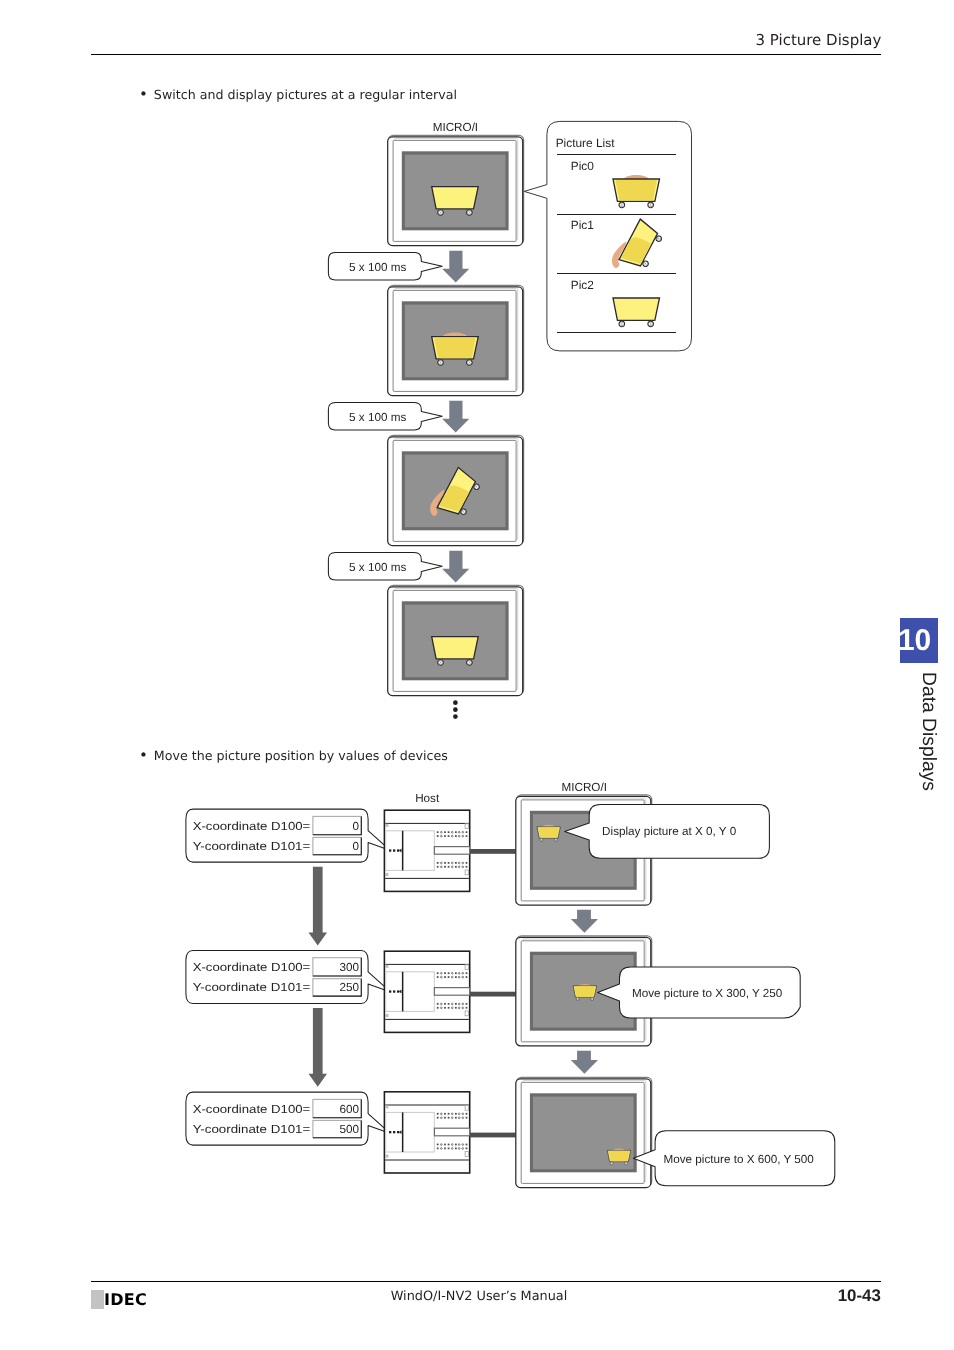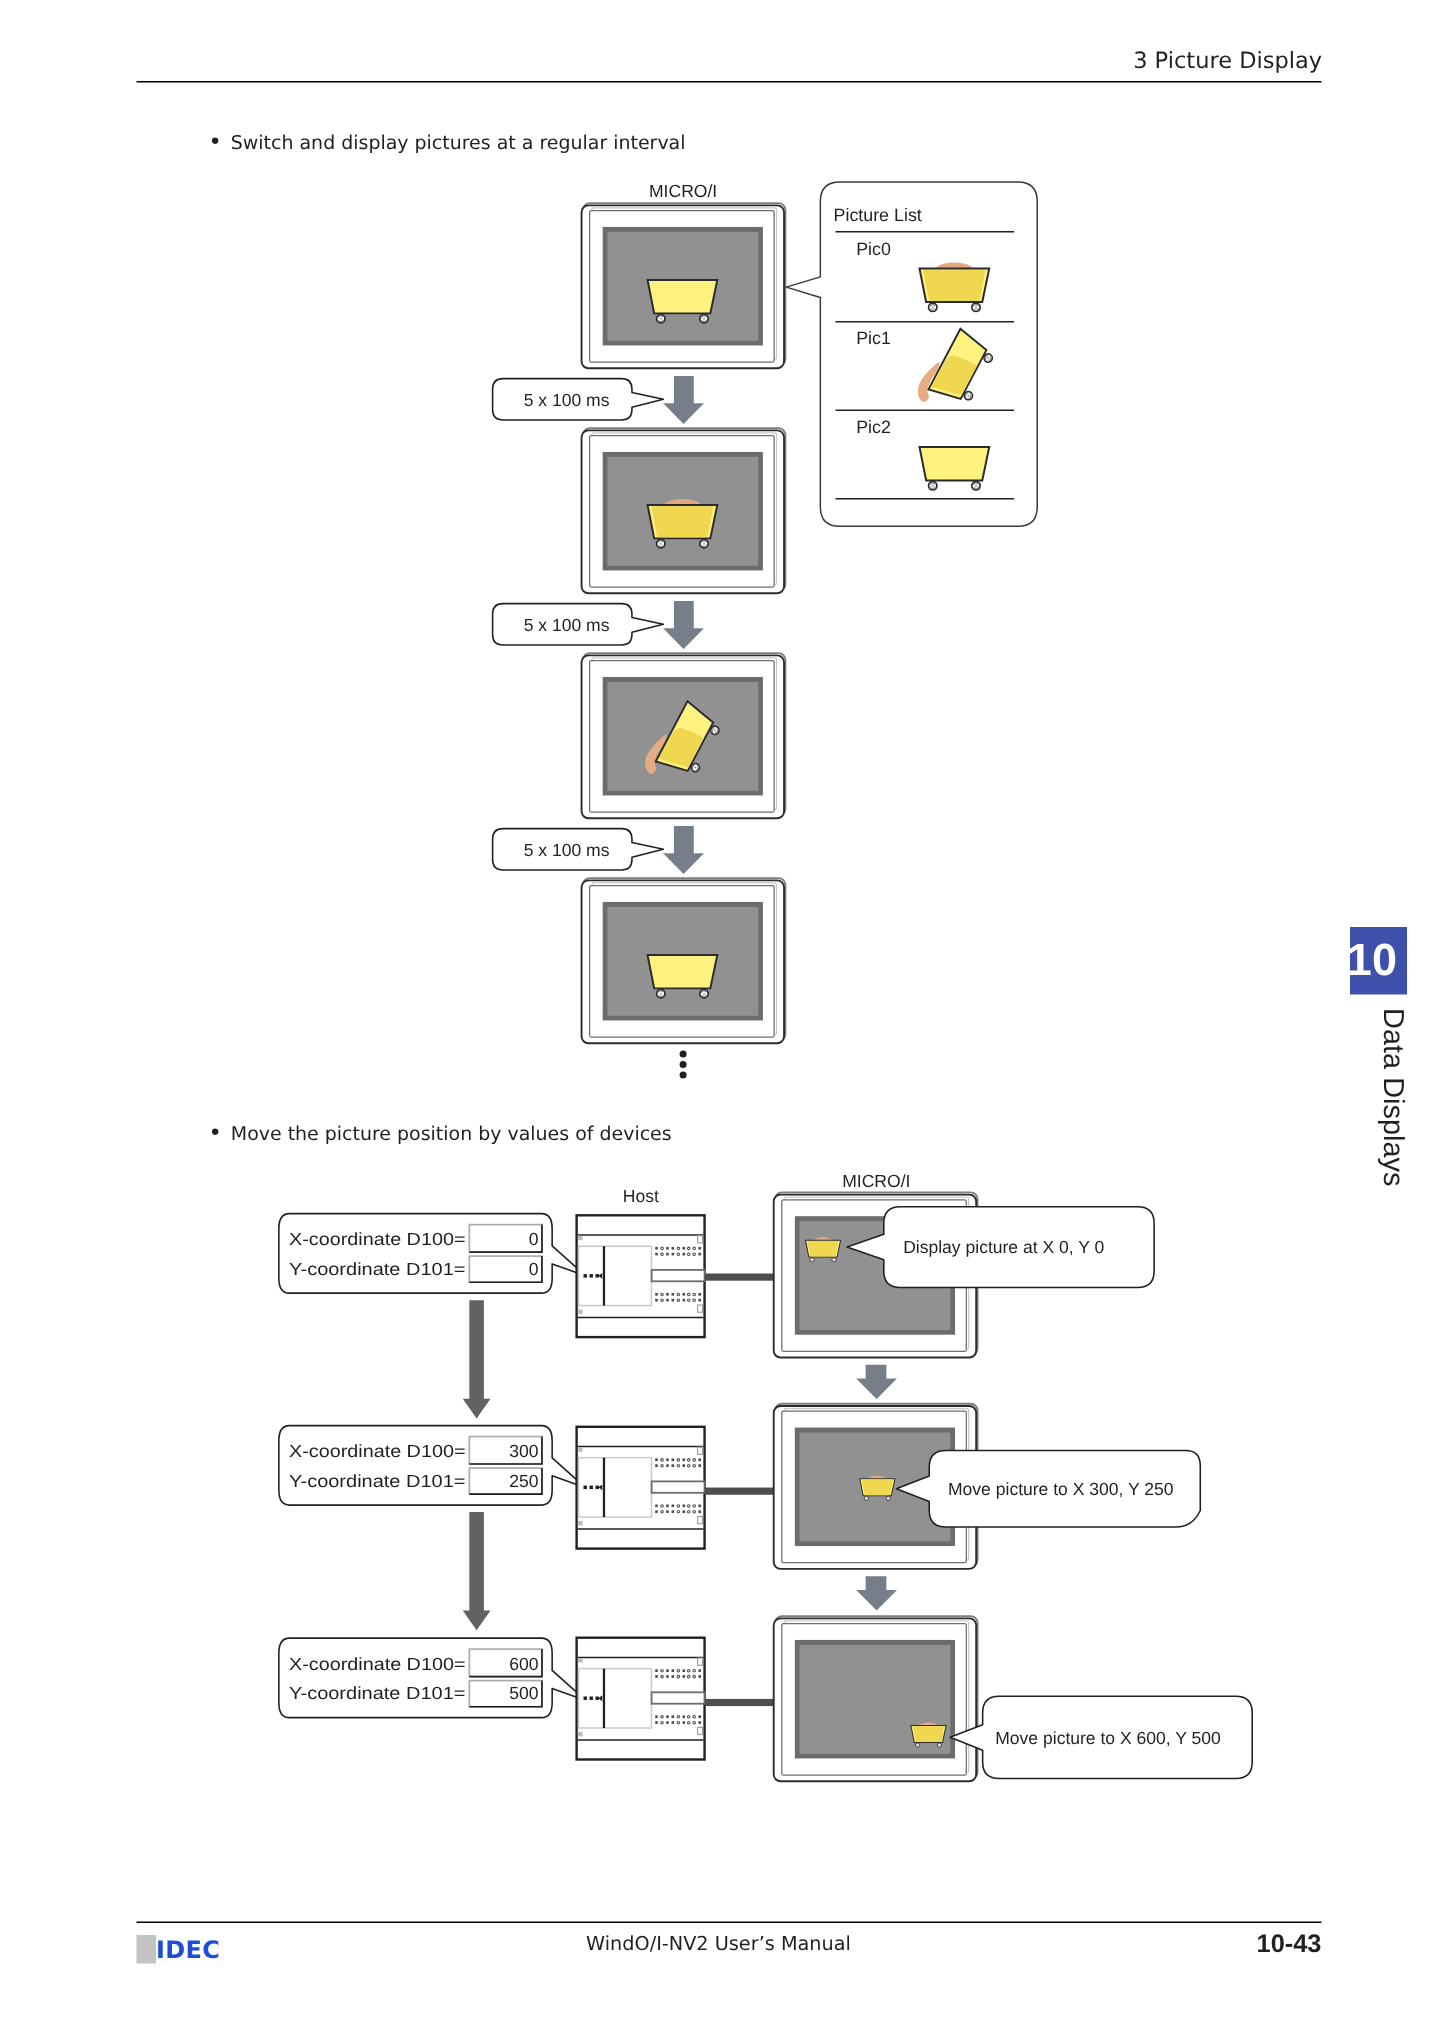--- a/index.html
+++ b/index.html
@@ -9,21 +9,21 @@
   .abs{position:absolute;}
   .hdr-rule{left:91px;top:54px;width:790px;height:1.2px;background:#000;}
   .hdr-text{right:72.6px;top:30.5px;font-size:15px;white-space:nowrap;}
   .ftr-rule{left:91px;top:1281px;width:790px;height:1.2px;background:#000;}
   .ftr-center{left:0;top:1288.5px;width:954px;text-align:center;font-size:12.85px;
            padding-left:4px;box-sizing:border-box;}
   .ftr-page{right:73.1px;top:1288px;font-size:16.9px;font-weight:bold;
            font-family:"Liberation Sans",sans-serif;line-height:1;margin-left:21px;}
   .logo-sq{left:91px;top:1290px;width:13.2px;height:18.6px;background:#c3c3c3;}
   .logo-tx{left:104px;top:1292.2px;font-size:16px;font-weight:bold;letter-spacing:.25px;
-           color:#1d4ed8;line-height:1;}
+           color:#000000;line-height:1;}
   .tab-num{left:900.1px;top:618.2px;width:38px;height:44.7px;background:#3f4fac;color:#fff;
            font-family:"Liberation Sans",sans-serif;
            font-size:30px;font-weight:bold;display:flex;align-items:center;justify-content:center;
            padding-right:9px;box-sizing:border-box;}
   .tab-txt{left:919.7px;top:672px;font-size:19.3px;color:#231f20;line-height:1;
            font-family:"Liberation Sans",sans-serif;white-space:nowrap;
            transform-origin:0 0;transform:rotate(90deg) translateY(-17.6px);}
   .bullet-row{display:flex;align-items:baseline;}
   .bul-dot{font-size:15px;line-height:1;margin-right:6px;}
   .bul-tx{font-size:12.65px;white-space:nowrap;}

